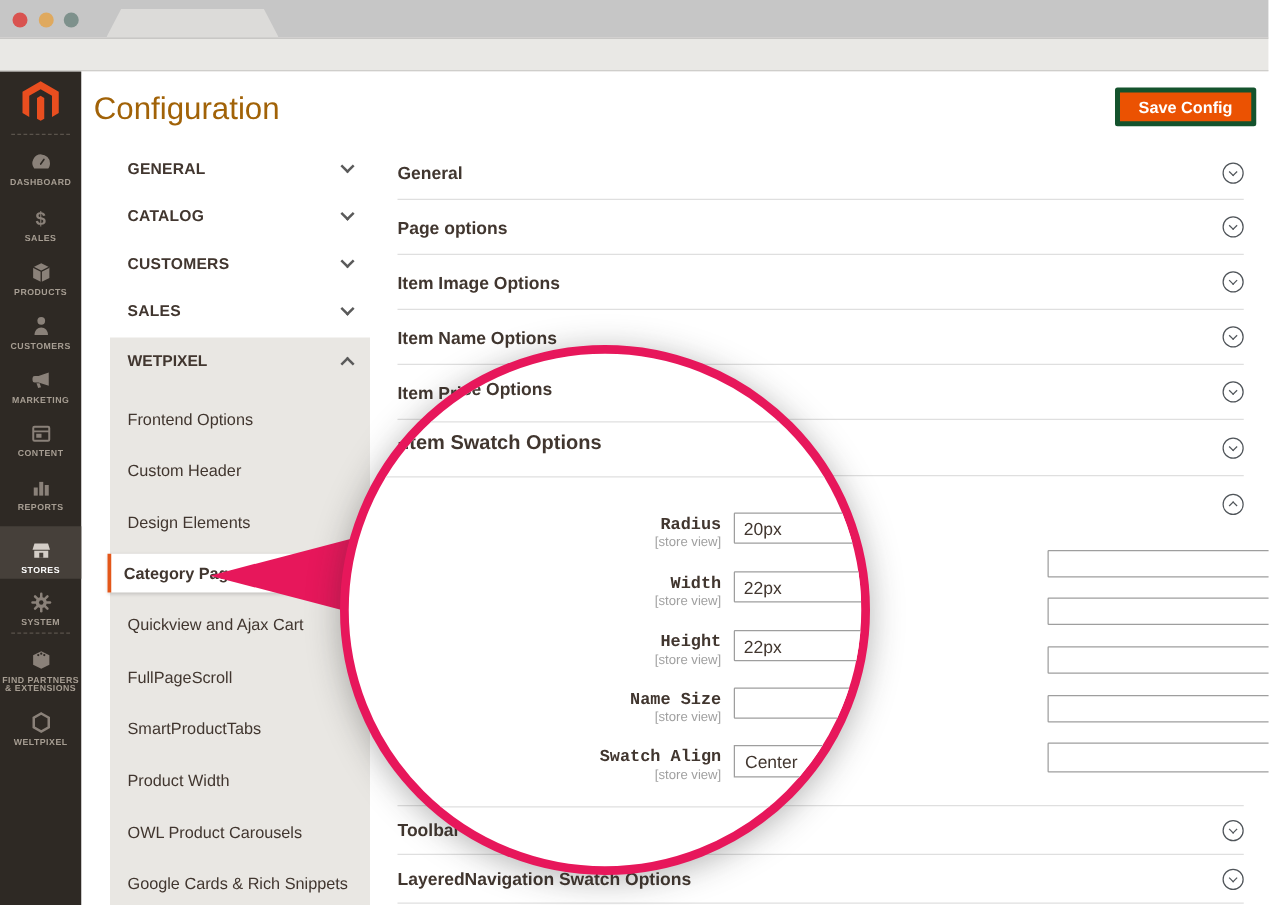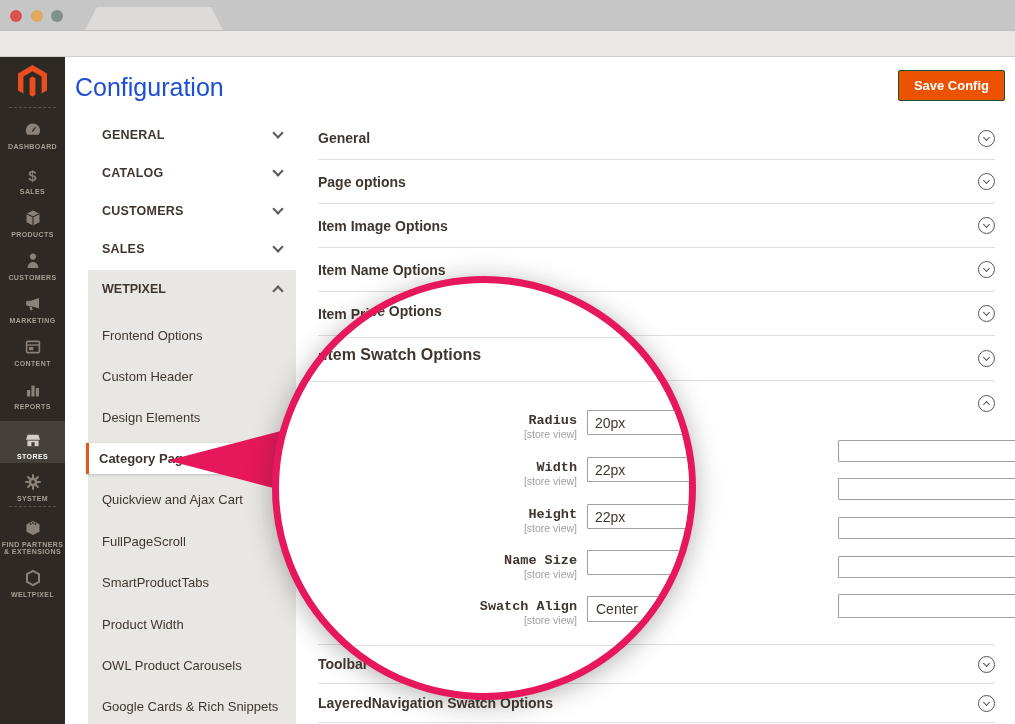--- a/index.html
+++ b/index.html
@@ -26,23 +26,23 @@
   .side-sep { position:absolute; left:9px; width:47px; border-top:1px dashed #5a534b; }
   .snav { position:absolute; left:0; width:65px; text-align:center; padding-top:2px; }
   .snav .ic { height:22px; display:flex; align-items:center; justify-content:center; }
   .snav .lb { display:block; margin-top:2px; font-size:7px; letter-spacing:.4px; color:#a79e93; font-weight:bold; }
   .snav.sel { background:#46403a; padding-top:8px; height:42px; }
   .snav.sel .lb { color:#ffffff; }
   .dollar { font-size:15px; font-weight:bold; color:#8a8179; line-height:1; }
 
   
   .content { position:absolute; left:65px; top:0; width:950px; height:667px; background:#fff; }
-  .page-title { position:absolute; left:10px; top:16px; font-size:25px; color:#1d4ed8; font-weight:400; }
+  .page-title { position:absolute; left:10px; top:16px; font-size:25px; color:#a16207; font-weight:400; }
   .save-btn { position:absolute; right:10px; top:13px; height:31px; padding:0 15px; background:#eb5202;
-              color:#fff; font-size:13px; font-weight:bold; border:1px solid #14532d; border-radius:2px;
+              color:#fff; font-size:13px; font-weight:bold; border:4px solid #14532d; border-radius:2px;
               font-family:"Liberation Sans",sans-serif; cursor:pointer; }
 
   
   .cfg-nav { position:absolute; left:23px; top:60px; width:208px; }
   .cfg-row { position:absolute; left:0; width:208px; height:36px; background:#fff; display:flex;
              align-items:center; justify-content:space-between; padding:0 14px; }
   .cfg-row .t { font-size:12.5px; font-weight:bold; color:#41362f; letter-spacing:.2px; }
   .nchev { width:8px; height:8px; border-right:2px solid #5a5a5a; border-bottom:2px solid #5a5a5a; }
   .nchev.down { transform:rotate(45deg); margin-top:-4px; }
   .nchev.up   { transform:rotate(-135deg); margin-top:4px; }

